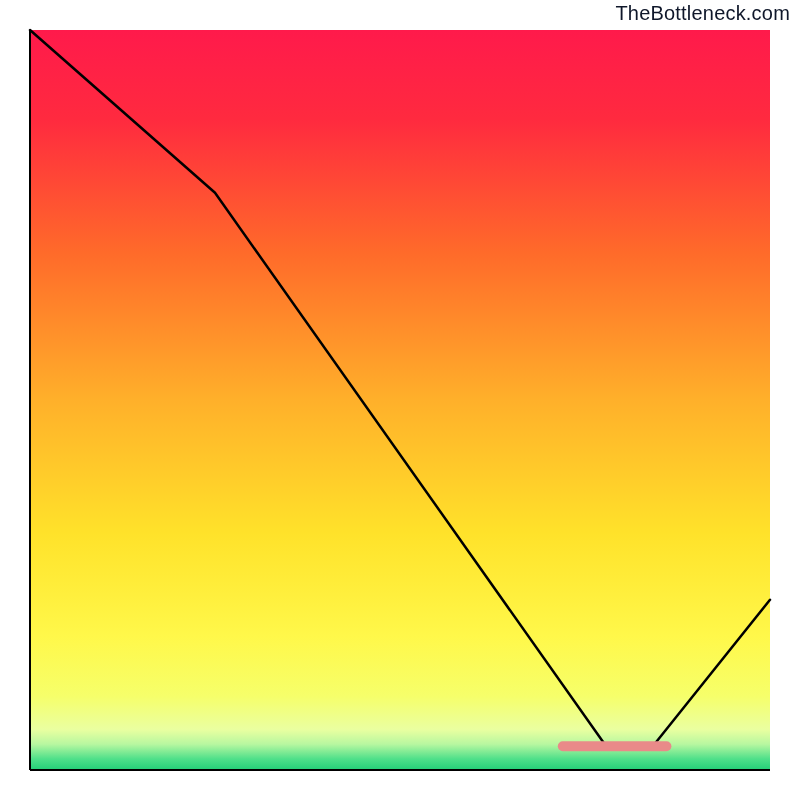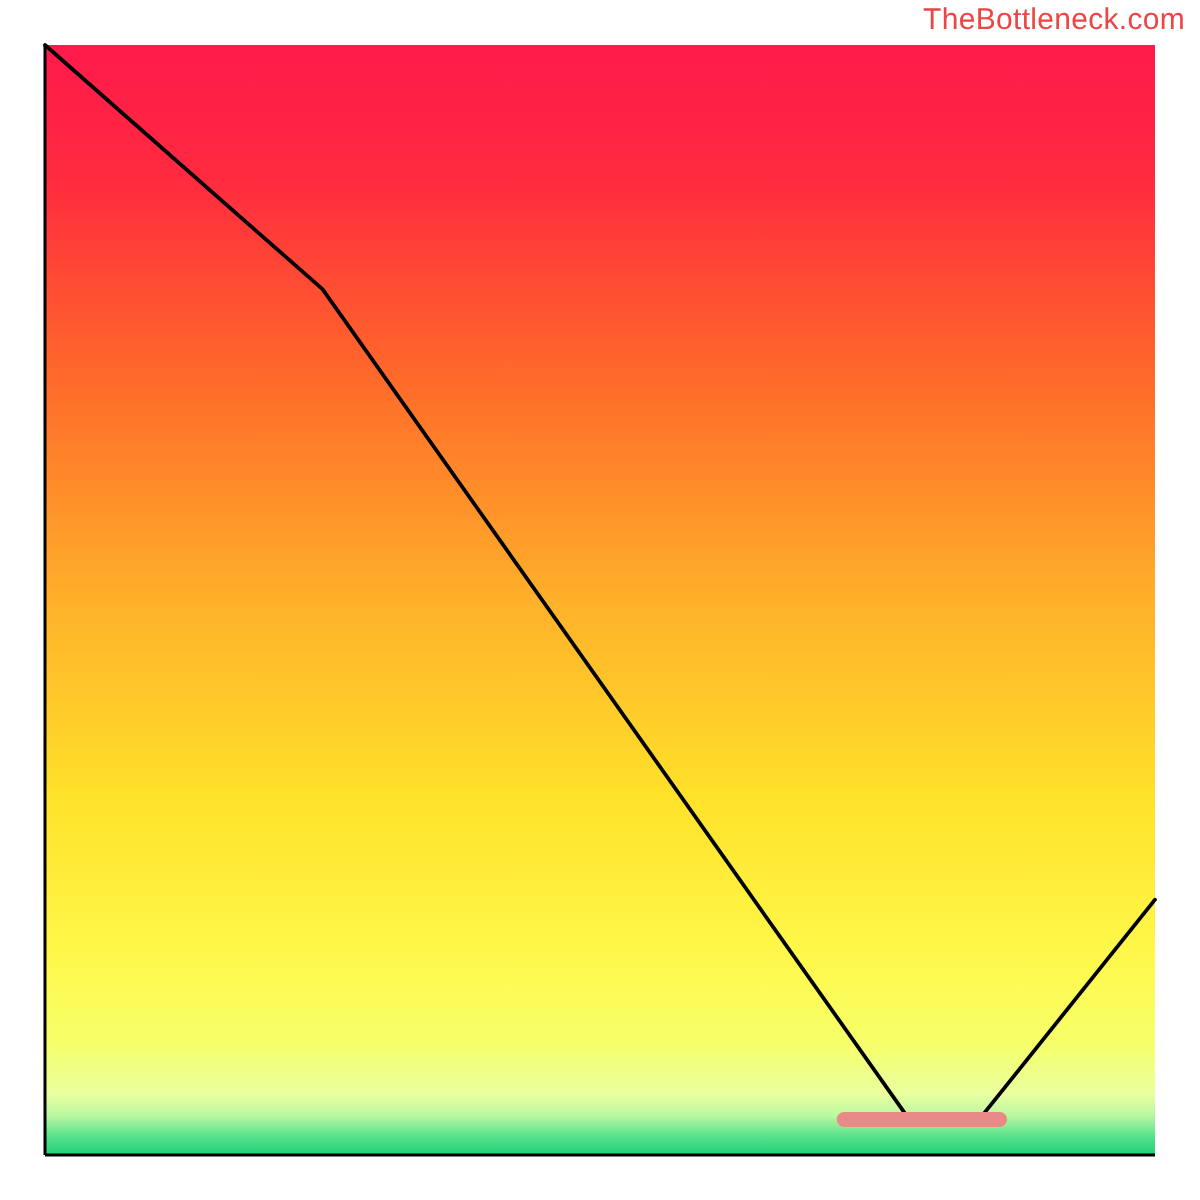--- a/index.html
+++ b/index.html
@@ -13,21 +13,21 @@
   }
   .canvas-wrap {
     position: relative;
     width: 800px;
     height: 800px;
   }
   .attribution {
     position: absolute;
     top: 2px;
     right: 10px;
-    color: #ef4444;
+    color: #0f172a;
     font-size: 20px;
     font-weight: 500;
     letter-spacing: 0.2px;
   }
   svg {
     display: block;
   }
 </style>
 </head>
 <body>

